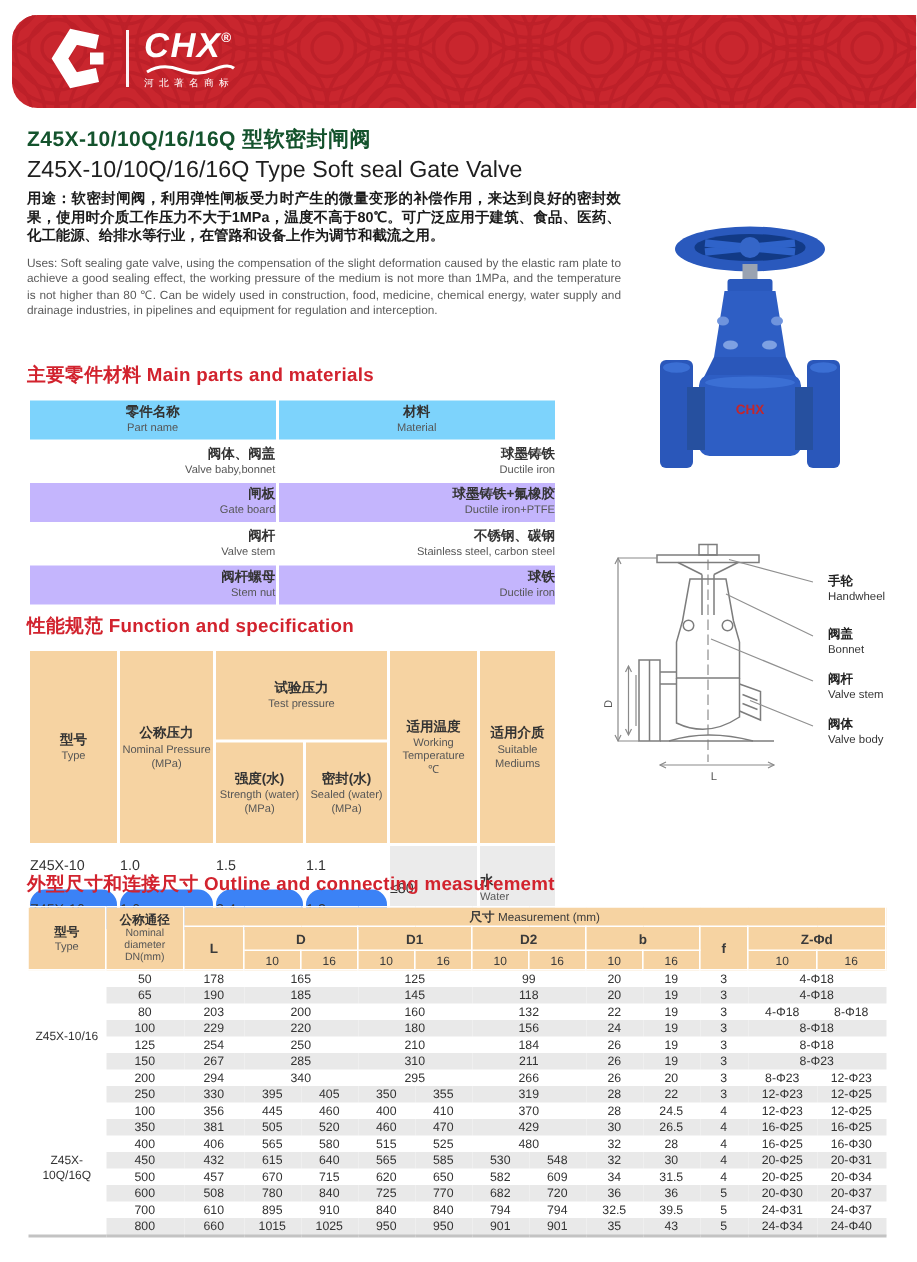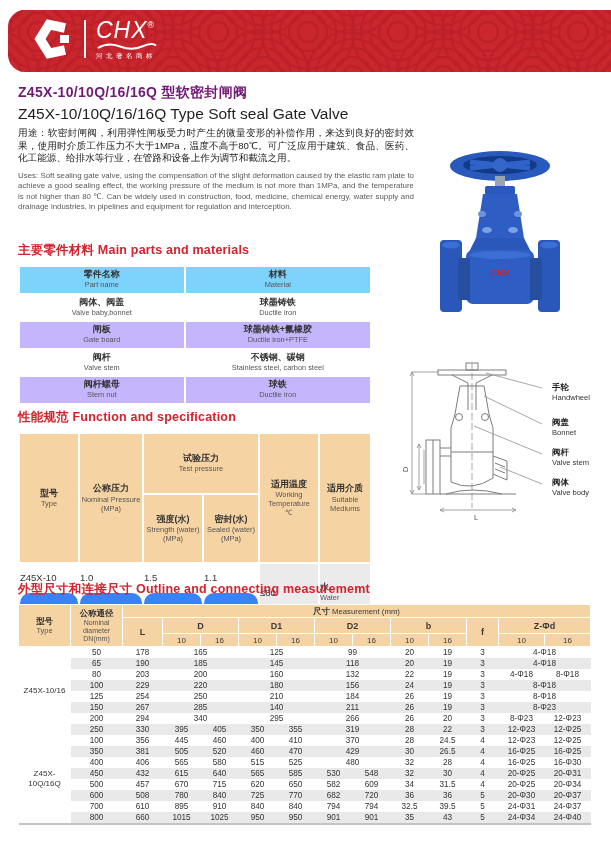--- a/index.html
+++ b/index.html
@@ -11,42 +11,42 @@
 
   
   .banner {
     position:absolute; left:8px; top:10px; width:603px; height:62px;
     background:#c9262e; border-radius:17px 0 0 17px; overflow:hidden;
   }
   .banner svg.scallops { position:absolute; left:0; top:0; }
   .logo-row { position:absolute; left:26px; top:7px; display:flex; align-items:center; gap:10px; }
   .logo-divider { width:2px; height:38px; background:#ffffff; opacity:.95; }
   .brand-block { display:flex; flex-direction:column; align-items:flex-start; line-height:1; }
-  .brand-line { color:#fff; font-style:italic; font-weight:normal; font-size:23px; letter-spacing:1px; }
+  .brand-line { color:#fff; font-style:italic; font-weight:bold; font-size:23px; letter-spacing:1px; }
   .brand-line sup { font-size:9px; font-style:normal; vertical-align:10px; }
   .brand-caption { color:#fff; font-size:6.5px; letter-spacing:3.5px; margin-top:2px; white-space:nowrap; }
 
   
   .title-block { position:absolute; left:18px; top:84px; }
-  .title-zh { color:#701a75; font-weight:bold; font-size:14px; letter-spacing:.3px; }
+  .title-zh { color:#14532d; font-weight:bold; font-size:14px; letter-spacing:.3px; }
   .title-en { color:#1f1f1f; font-size:15.5px; margin-top:3px; }
 
   
   .intro { position:absolute; left:18px; top:127px; width:396px; }
-  .intro-zh { font-size:9.6px; font-weight:normal; color:#1b1b1b; line-height:1.32; text-align:justify; }
+  .intro-zh { font-size:9.6px; font-weight:bold; color:#1b1b1b; line-height:1.32; text-align:justify; }
   .intro-en { font-size:7.9px; color:#5a5a5a; line-height:1.3; text-align:justify; margin-top:6px; }
 
   
   h2.sec { color:#d2232e; font-size:12.5px; font-weight:bold; margin-bottom:6px; letter-spacing:.2px; }
 
   
   .sec-materials { position:absolute; left:18px; top:242px; width:354px; }
   table.mat { width:100%; border-collapse:separate; border-spacing:2px; }
   table.mat th { background:#7dd3fc; padding:2px 0 3px; }
-  table.mat td { background:#ffffff; padding:2px 0 3px; text-align:center; }
+  table.mat td { background:#ffffff; padding:2px 0 3px; text-align:right; }
   table.mat tr.shade td { background:#c4b5fd; }
   .zh { font-size:9px; font-weight:bold; color:#333; line-height:1.25; }
   .en { font-size:7.4px; font-weight:normal; color:#555; line-height:1.25; }
 
   
   .sec-spec { position:absolute; left:18px; top:409px; width:354px; }
   table.spec { width:100%; border-collapse:separate; border-spacing:2px; table-layout:fixed; }
   table.spec th { background:#f6d3a2; padding:19px 1px; vertical-align:middle; }
   table.spec td { background:#fff; text-align:left; vertical-align:middle; font-size:9.5px; color:#333; height:27px; }
   table.spec tr.shade td { background:#3b82f6;border-radius:10px; }
@@ -466,21 +466,21 @@
             <td colspan="2">184</td>
             <td>26</td>
             <td>19</td>
             <td>3</td>
             <td colspan="2">8-Φ18</td>
           </tr>
           <tr class="shade">
             <td>150</td>
             <td>267</td>
             <td colspan="2">285</td>
-            <td colspan="2">140</td>
+            <td colspan="2">310</td>
             <td colspan="2">211</td>
             <td>26</td>
             <td>19</td>
             <td>3</td>
             <td colspan="2">8-Φ23</td>
           </tr>
           <tr>
             <td>200</td>
             <td>294</td>
             <td colspan="2">340</td>

